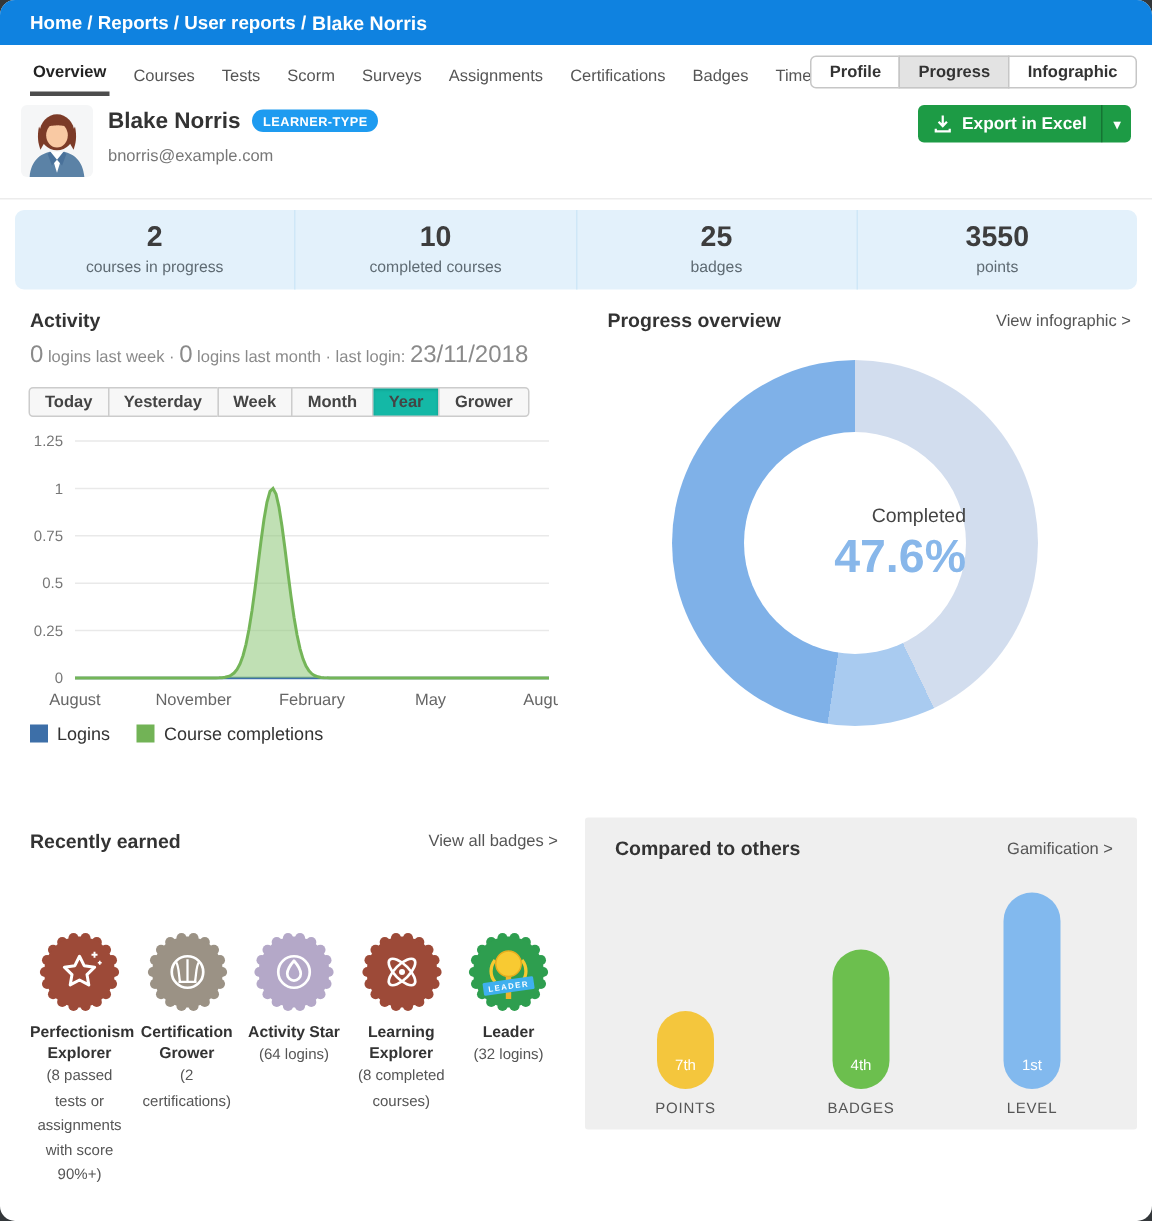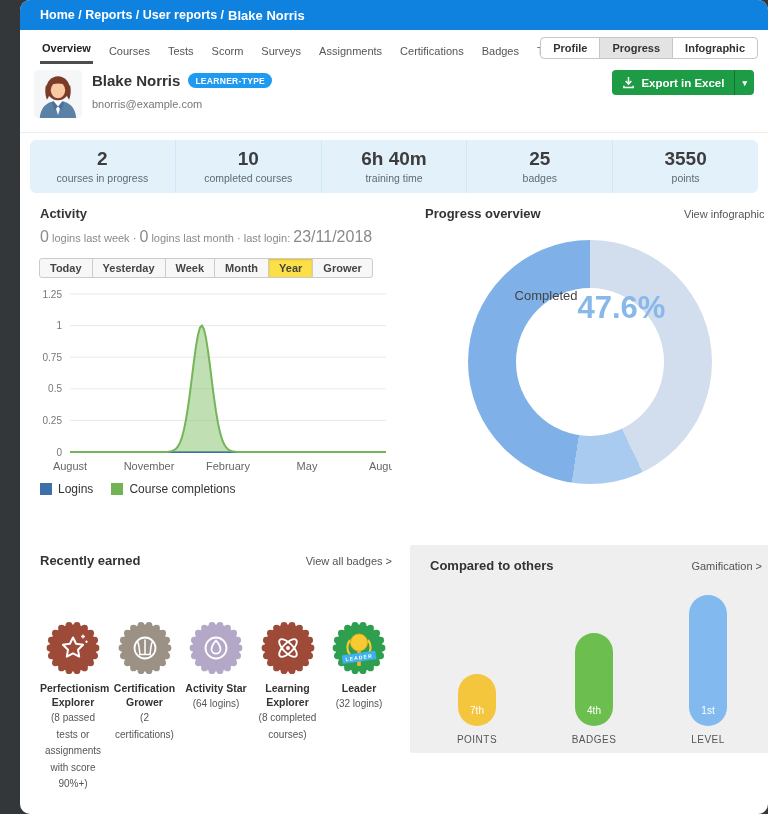--- a/index.html
+++ b/index.html
@@ -1,18 +1,18 @@
 <!DOCTYPE html>
 <html><head>
 <meta charset="utf-8">
 <style>
   * { margin:0; padding:0; box-sizing:border-box; }
   html,body { width:768px; height:814px; }
   body { background:#33373a; font-family:"Liberation Sans", sans-serif; position:relative; }
-  #app { position:absolute; inset:0; background:#fff; border-radius:10px; overflow:hidden;margin-left:20px; }
+  #app { position:absolute; inset:0; background:#fff; border-radius:10px; overflow:hidden; }
 
   
   .topbar { position:absolute; top:0; left:0; right:0; height:30px; background:#0f82e0; color:#fff;
             display:flex; align-items:center; padding-left:20px; font-size:12.5px; font-weight:600; }
   .topbar b { font-weight:700; margin-left:4px; font-size:13px; }
 
   
   .tabbar { position:absolute; top:30px; left:0; right:0; height:34px; background:#fff; }
   .tabs { position:absolute; left:20px; top:0; height:34px; display:flex; gap:14px; align-items:flex-end; }
   .tab { font-size:11px; color:#555; cursor:pointer; padding:9px 2px 7px 2px; }
@@ -50,34 +50,34 @@
 
   
   .activity { position:absolute; left:20px; top:206px; width:352px; }
   .act-meta { position:absolute; top:22px; left:0; font-size:11px; color:#8a8a8a; white-space:nowrap; }
   .act-meta .big { font-size:16px; }
   .filters { position:absolute; top:52px; left:0; display:flex; }
   .f-btn { font-size:11px; font-weight:bold; color:#444; background:#f7f7f7; border:1px solid #ccc;
            padding:3px 10px; margin-left:-1px; cursor:pointer; }
   .f-btn:first-child { border-radius:3px 0 0 3px; }
   .f-btn:last-child { border-radius:0 3px 3px 0; }
-  .f-btn.active { background:#fde047; box-shadow:inset 0 1px 2px rgba(0,0,0,.15); }
+  .f-btn.active { background:#14b8a6; box-shadow:inset 0 1px 2px rgba(0,0,0,.15); }
   #activity-chart { position:absolute; top:80px; left:-4px; }
   svg text { font-family:"Liberation Sans", sans-serif; }
   .legend { position:absolute; top:276px; left:0; width:352px; display:flex; justify-content:flex-start; gap:18px; }
   .legend-item { display:flex; align-items:center; gap:6px; font-size:12px; color:#333; }
   .legend-swatch { width:12px; height:12px; display:inline-block; }
 
   
   .progress { position:absolute; left:390px; top:206px; width:368px; }
   .progress h2 { position:absolute; left:15px; top:0; }
   .progress .seclink { position:absolute; right:4px; top:2px; }
   .donut { position:absolute; left:58px; top:34px; width:244px; height:244px; border-radius:50%; }
   .donut-hole { position:absolute; left:48px; top:48px; width:148px; height:148px; background:#fff; border-radius:50%;
-                display:flex; flex-direction:row; align-items:flex-start; justify-content:center; }
+                display:flex; flex-direction:column; align-items:flex-end; justify-content:center; }
   .donut-hole .cl { font-size:13px; color:#444; }
   .donut-hole .cv { font-size:31px; font-weight:bold; color:#88b7ea; margin-top:2px; }
 
   
   .recently { position:absolute; left:20px; top:545px; width:352px; }
   .recently h2 { position:absolute; left:0; top:8px; }
   .recently .seclink { position:absolute; right:0; top:10px; }
   .badge-row { position:absolute; top:75px; left:0; width:352px; display:flex; justify-content:space-between; }
   .badge-col { width:66px; text-align:center; }
   .badge-col .medal { display:block; margin:0 auto; }
@@ -156,24 +156,20 @@
   </div>
 
   <div class="statsbar">
     <div class="stat">
       <div class="v">2</div>
       <div class="l">courses in progress</div>
     </div>
     <div class="stat">
       <div class="v">10</div>
       <div class="l">completed courses</div>
-    </div>
-    <div class="stat">
-      <div class="v">6h 40m</div>
-      <div class="l">training time</div>
     </div>
     <div class="stat">
       <div class="v">25</div>
       <div class="l">badges</div>
     </div>
     <div class="stat">
       <div class="v">3550</div>
       <div class="l">points</div>
     </div>
   </div>

